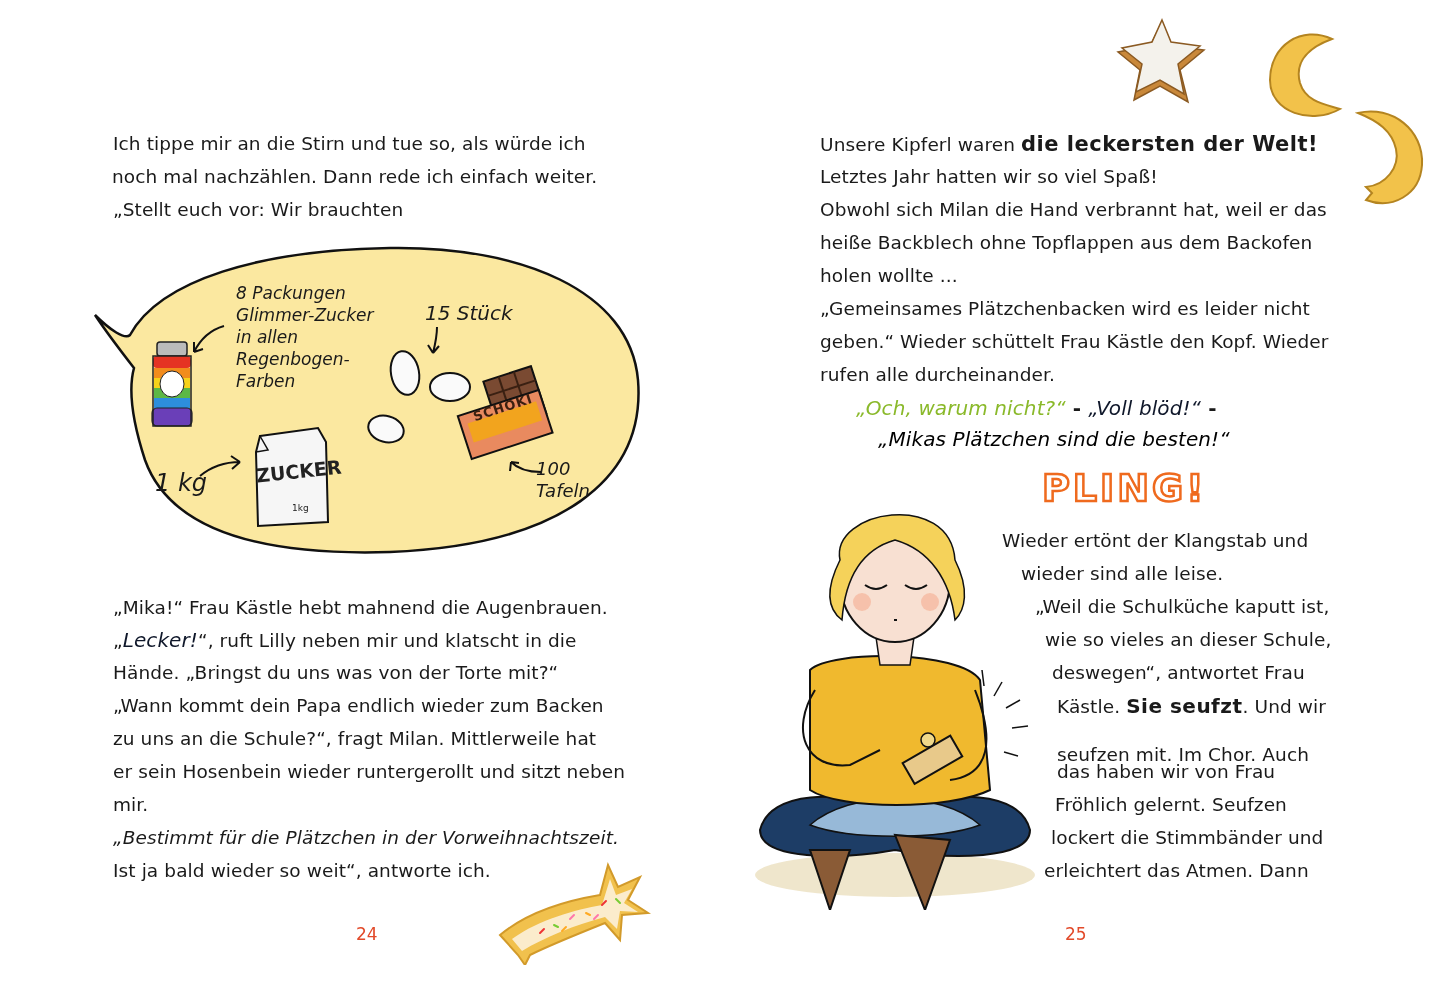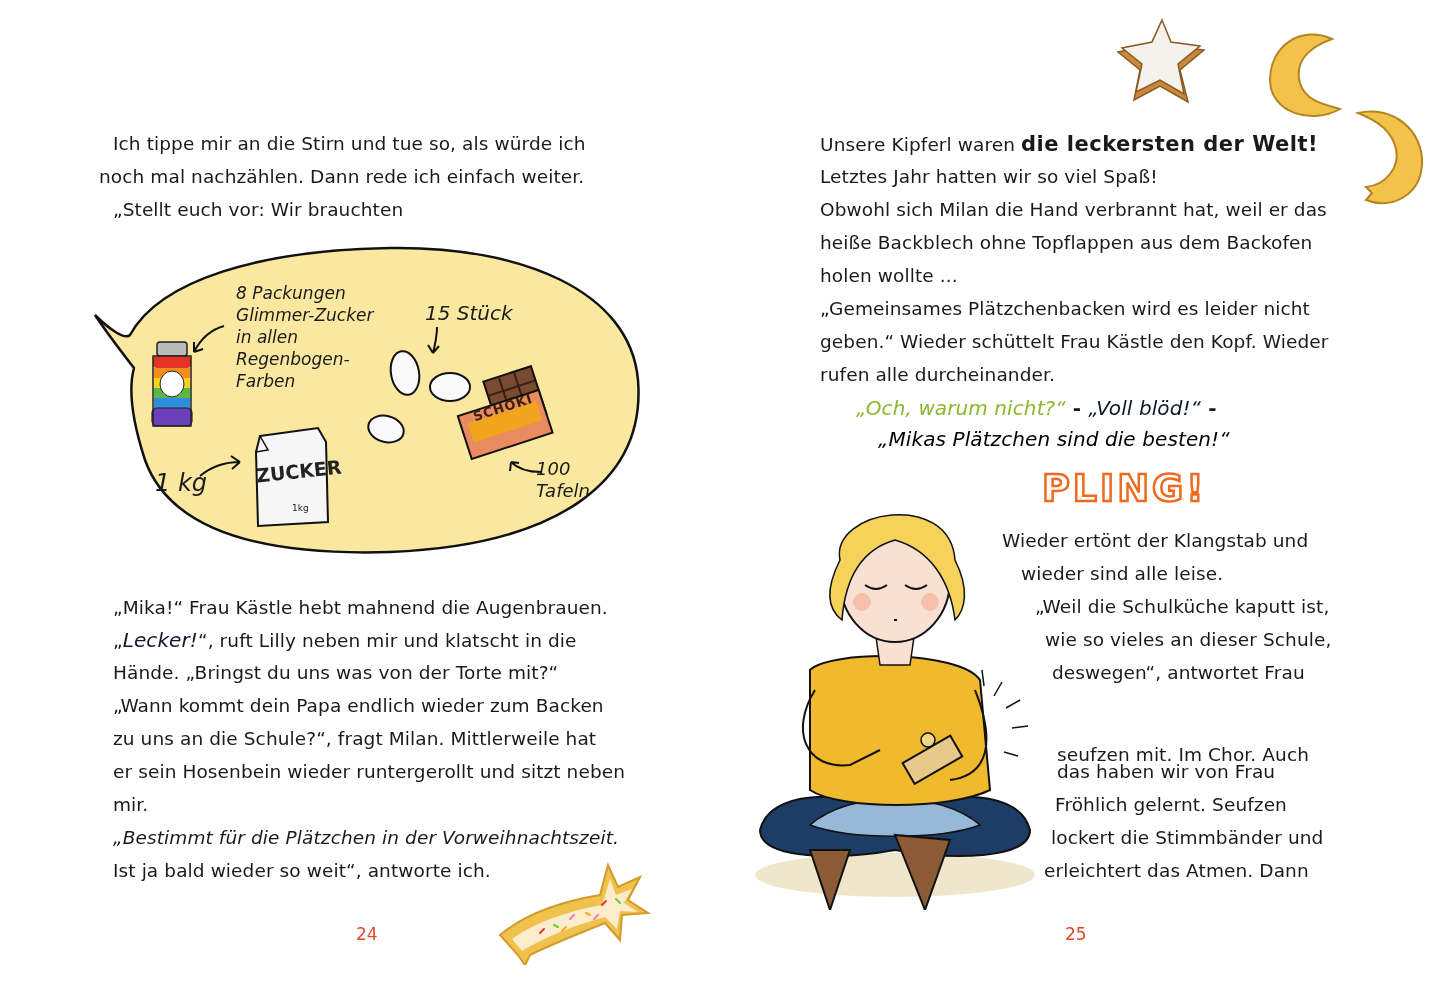--- a/index.html
+++ b/index.html
@@ -18,21 +18,21 @@
   .pling { position:absolute; font-size:38px; font-weight:bold; color:#fff; letter-spacing:3px;
            -webkit-text-stroke:2.5px #ef6a1e; font-family:"DejaVu Sans", sans-serif; }
   .bubble-label { position:absolute; font-family:"DejaVu Sans", sans-serif; font-size:17px; color:#1a1a1a; line-height:22px; font-style:italic; }
   svg { position:absolute; }
 </style>
 </head>
 <body>
 
 <div class="page left">
   <div class="line" style="left:113px; top:132px;">Ich tippe mir an die Stirn und tue so, als würde ich</div>
-  <div class="line" style="left:99px; top:165px;">noch mal nachzählen. Dann rede ich einfach weiter.</div>
+  <div class="line" style="left:112px; top:165px;">noch mal nachzählen. Dann rede ich einfach weiter.</div>
   <div class="line" style="left:113px; top:198px;">„Stellt euch vor: Wir brauchten</div>
 
   <svg style="left:90px; top:240px;" width="560" height="320" viewBox="0 0 560 320">
     <path d="M 40 95 C 70 40, 170 10, 300 8 C 430 6, 540 50, 548 140 C 556 240, 470 305, 300 312 C 170 316, 80 290, 55 220 C 42 180, 38 150, 44 128 C 30 110, 15 90, 5 75 C 20 90, 35 100, 40 95 Z" fill="#fbe8a0" stroke="#111" stroke-width="2.5"></path>
   </svg>
 
   <svg style="left:148px; top:340px;" width="50" height="92" viewBox="0 0 50 92">
     <rect x="9" y="2" width="30" height="14" rx="3" fill="#bbb" stroke="#222" stroke-width="1.5"></rect>
     <rect x="5" y="16" width="38" height="12" rx="4" fill="#e53323"></rect>
     <rect x="6" y="28" width="36" height="10" fill="#f28c1c"></rect>
@@ -187,20 +187,23 @@
     <line x1="270" y1="210" x2="256" y2="218" stroke="#111" stroke-width="1.5"></line>
     <line x1="278" y1="236" x2="262" y2="238" stroke="#111" stroke-width="1.5"></line>
     <line x1="268" y1="266" x2="254" y2="262" stroke="#111" stroke-width="1.5"></line>
   </svg>
 
   <div class="line" style="left:280px; top:529px;">Wieder ertönt der Klangstab und</div>
   <div class="line" style="left:299px; top:562px;">wieder sind alle leise.</div>
   <div class="line" style="left:313px; top:595px;">„Weil die Schulküche kaputt ist,</div>
   <div class="line" style="left:323px; top:628px;">wie so vieles an dieser Schule,</div>
   <div class="line" style="left:330px; top:661px;">deswegen“, antwortet Frau</div>
+  <div class="line" style="left:335px; top:694px;">
+    <span>Kästle. </span><span class="bold-hand" style="font-size:20px;">Sie seufzt</span><span>. Und wir</span>
+  </div>
   <div class="line" style="left:335px; top:727px;margin-top:16px;">seufzen mit. Im Chor. Auch</div>
   <div class="line" style="left:335px; top:760px;">das haben wir von Frau</div>
   <div class="line" style="left:333px; top:793px;">Fröhlich gelernt. Seufzen</div>
   <div class="line" style="left:329px; top:826px;">lockert die Stimmbänder und</div>
   <div class="line" style="left:322px; top:859px;">erleichtert das Atmen. Dann</div>
 
   <div class="pagenum" style="left:343px; top:924px;">25</div>
 </div>
 
 </body></html>

